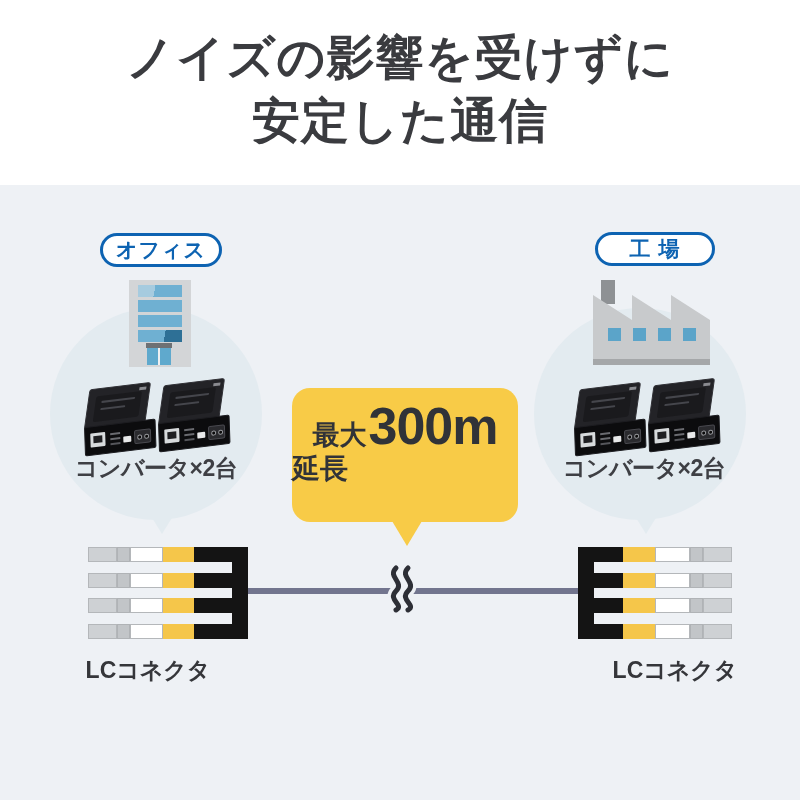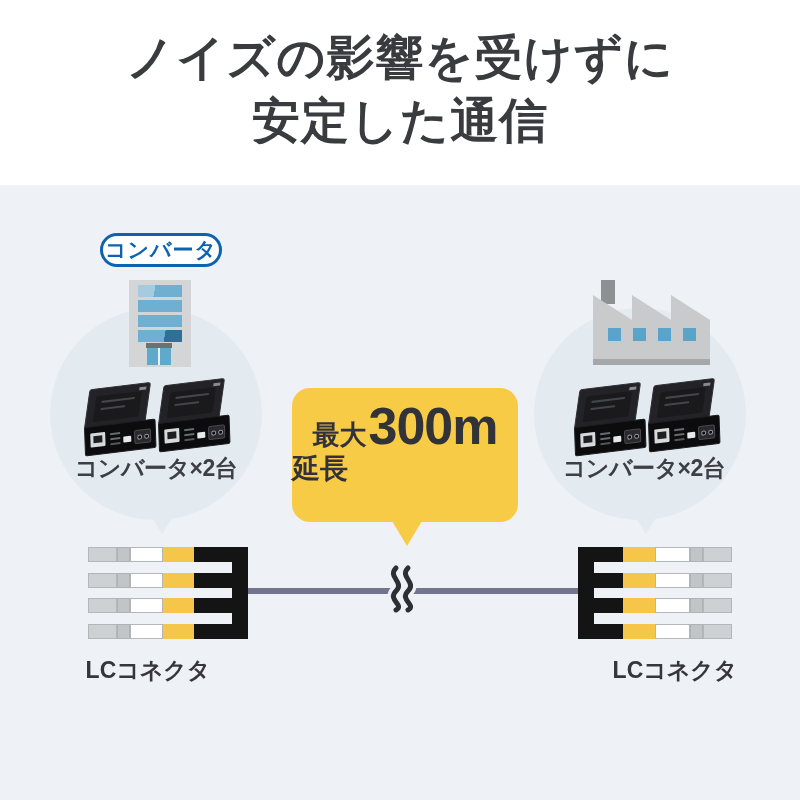--- a/index.html
+++ b/index.html
@@ -120,21 +120,24 @@
   </div>
 
   <div class="bottom-section"></div>
 
   <div class="halo halo-left"></div>
   <div class="halo-tail halo-tail-left"></div>
   <div class="halo halo-right"></div>
   <div class="halo-tail halo-tail-right"></div>
 
   <div class="pill pill-left">
-    <span>コンバータ</span>
+    <span>オフィス</span>
+  </div>
+  <div class="pill pill-right">
+    <span>工 場</span>
   </div>
 
   <div class="building">
     <div class="band b1"></div>
     <div class="band b2"></div>
     <div class="band b3"></div>
     <div class="band b4"></div>
     <div class="door-top"></div>
     <div class="door"></div>
   </div>

